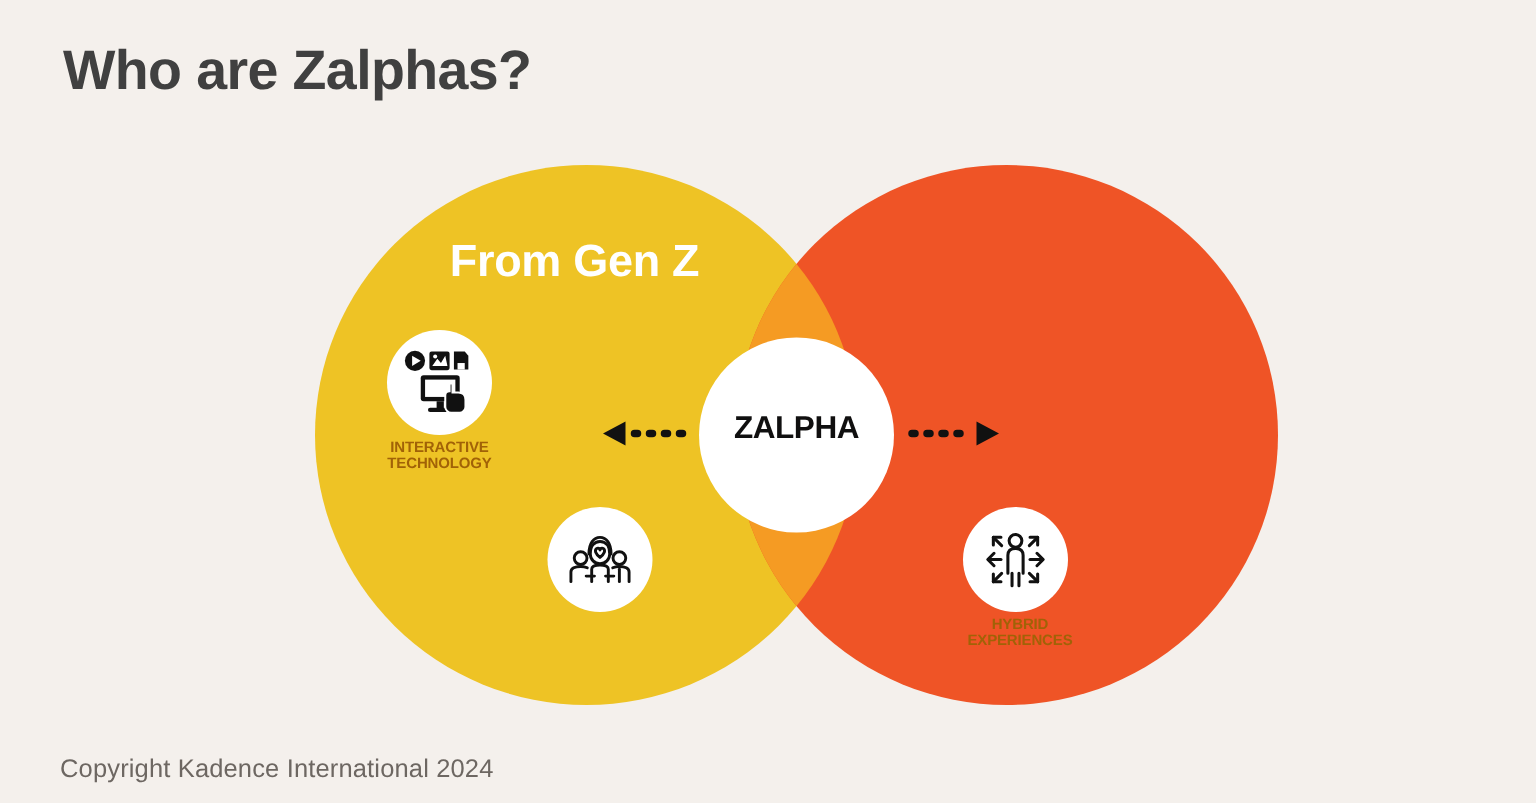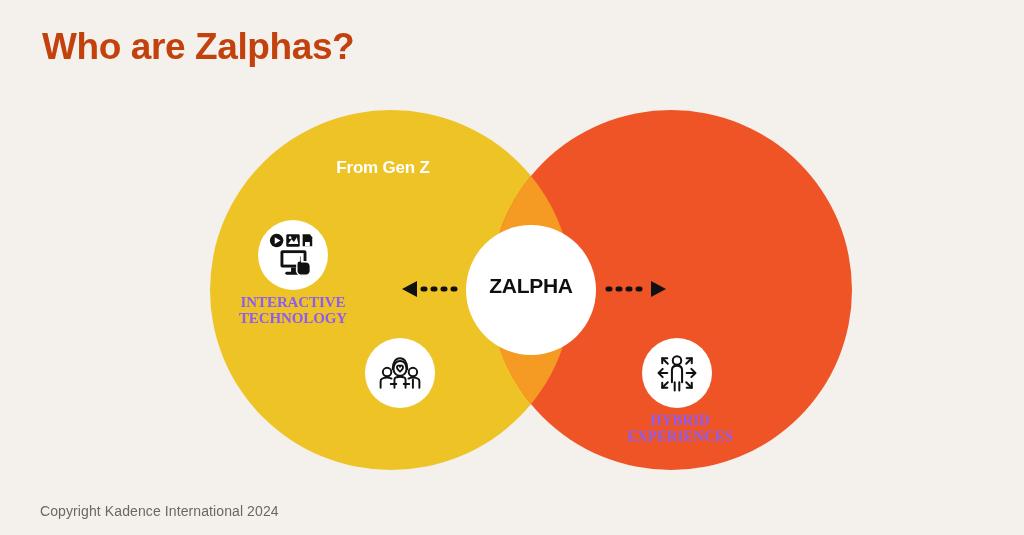--- a/index.html
+++ b/index.html
@@ -22,39 +22,39 @@
     height: 535px;
   }
 
   
   #page-title {
     position: absolute;
     left: 42px;
     top: 26px;
     font-size: 37px;
     font-weight: bold;
-    color: #c2410c;
+    color: #404040;
     letter-spacing: -0.4px;
     line-height: 1.15;
     white-space: nowrap;
   }
 
   
   #venn-svg {
     position: absolute;
     left: 0; top: 0;
     width: 1024px;
     height: 535px;
   }
 
   
   .group-label {
     position: absolute;
     color: #ffffff;
-    font-size: 17px;
+    font-size: 30px;
     font-weight: bold;
     text-align: center;
     line-height: 1.12;
     letter-spacing: -0.2px;
   }
   #label-gen-z {
     left: 258px;
     top: 158px;
     width: 250px;
   }
@@ -87,44 +87,43 @@
     height: 70px;
     border-radius: 50%;
     background: #ffffff;
     margin: 0 auto;
     display: flex;
     align-items: center;
     justify-content: center;
   }
   .trait-label {
     margin-top: 4px;
-    font-size: 15px;
-    font-weight: bold;
-    color: #8b5cf6;
+    font-size: 10px;
+    font-weight: bold;
+    color: #a16207;
     line-height: 1.08;
     letter-spacing: -0.1px;
     white-space: pre-line;
-    font-family: Liberation Serif, serif;
   }
 
   #trait-interactive-technology { left: 228px; top: 220px; width: 130px; }
   #trait-interactive-technology .trait-icon { margin-left: 30px; }
   #trait-social-consciousness   { left: 320px; top: 338px; width: 160px; }
   #trait-social-consciousness .trait-icon { margin-left: 45px; }
   #trait-digital-natives        { left: 700px; top: 222px; width: 124px; }
   #trait-digital-natives .trait-icon { margin-left: 8px; }
   #trait-hybrid-experiences     { left: 618px; top: 338px; width: 124px; text-align: center; }
   #trait-hybrid-experiences .trait-icon { margin-left: 24px; }
 
   
   #copyright {
     position: absolute;
     left: 40px;
     top: 503px;
-    font-size: 14px;
+    font-size: 17px;
     color: #6d6762;
     letter-spacing: 0.1px;
   }
 </style>
 </head>
 <body>
 
 <div id="stage">
 
   <div id="page-title">Who are Zalphas?</div>

